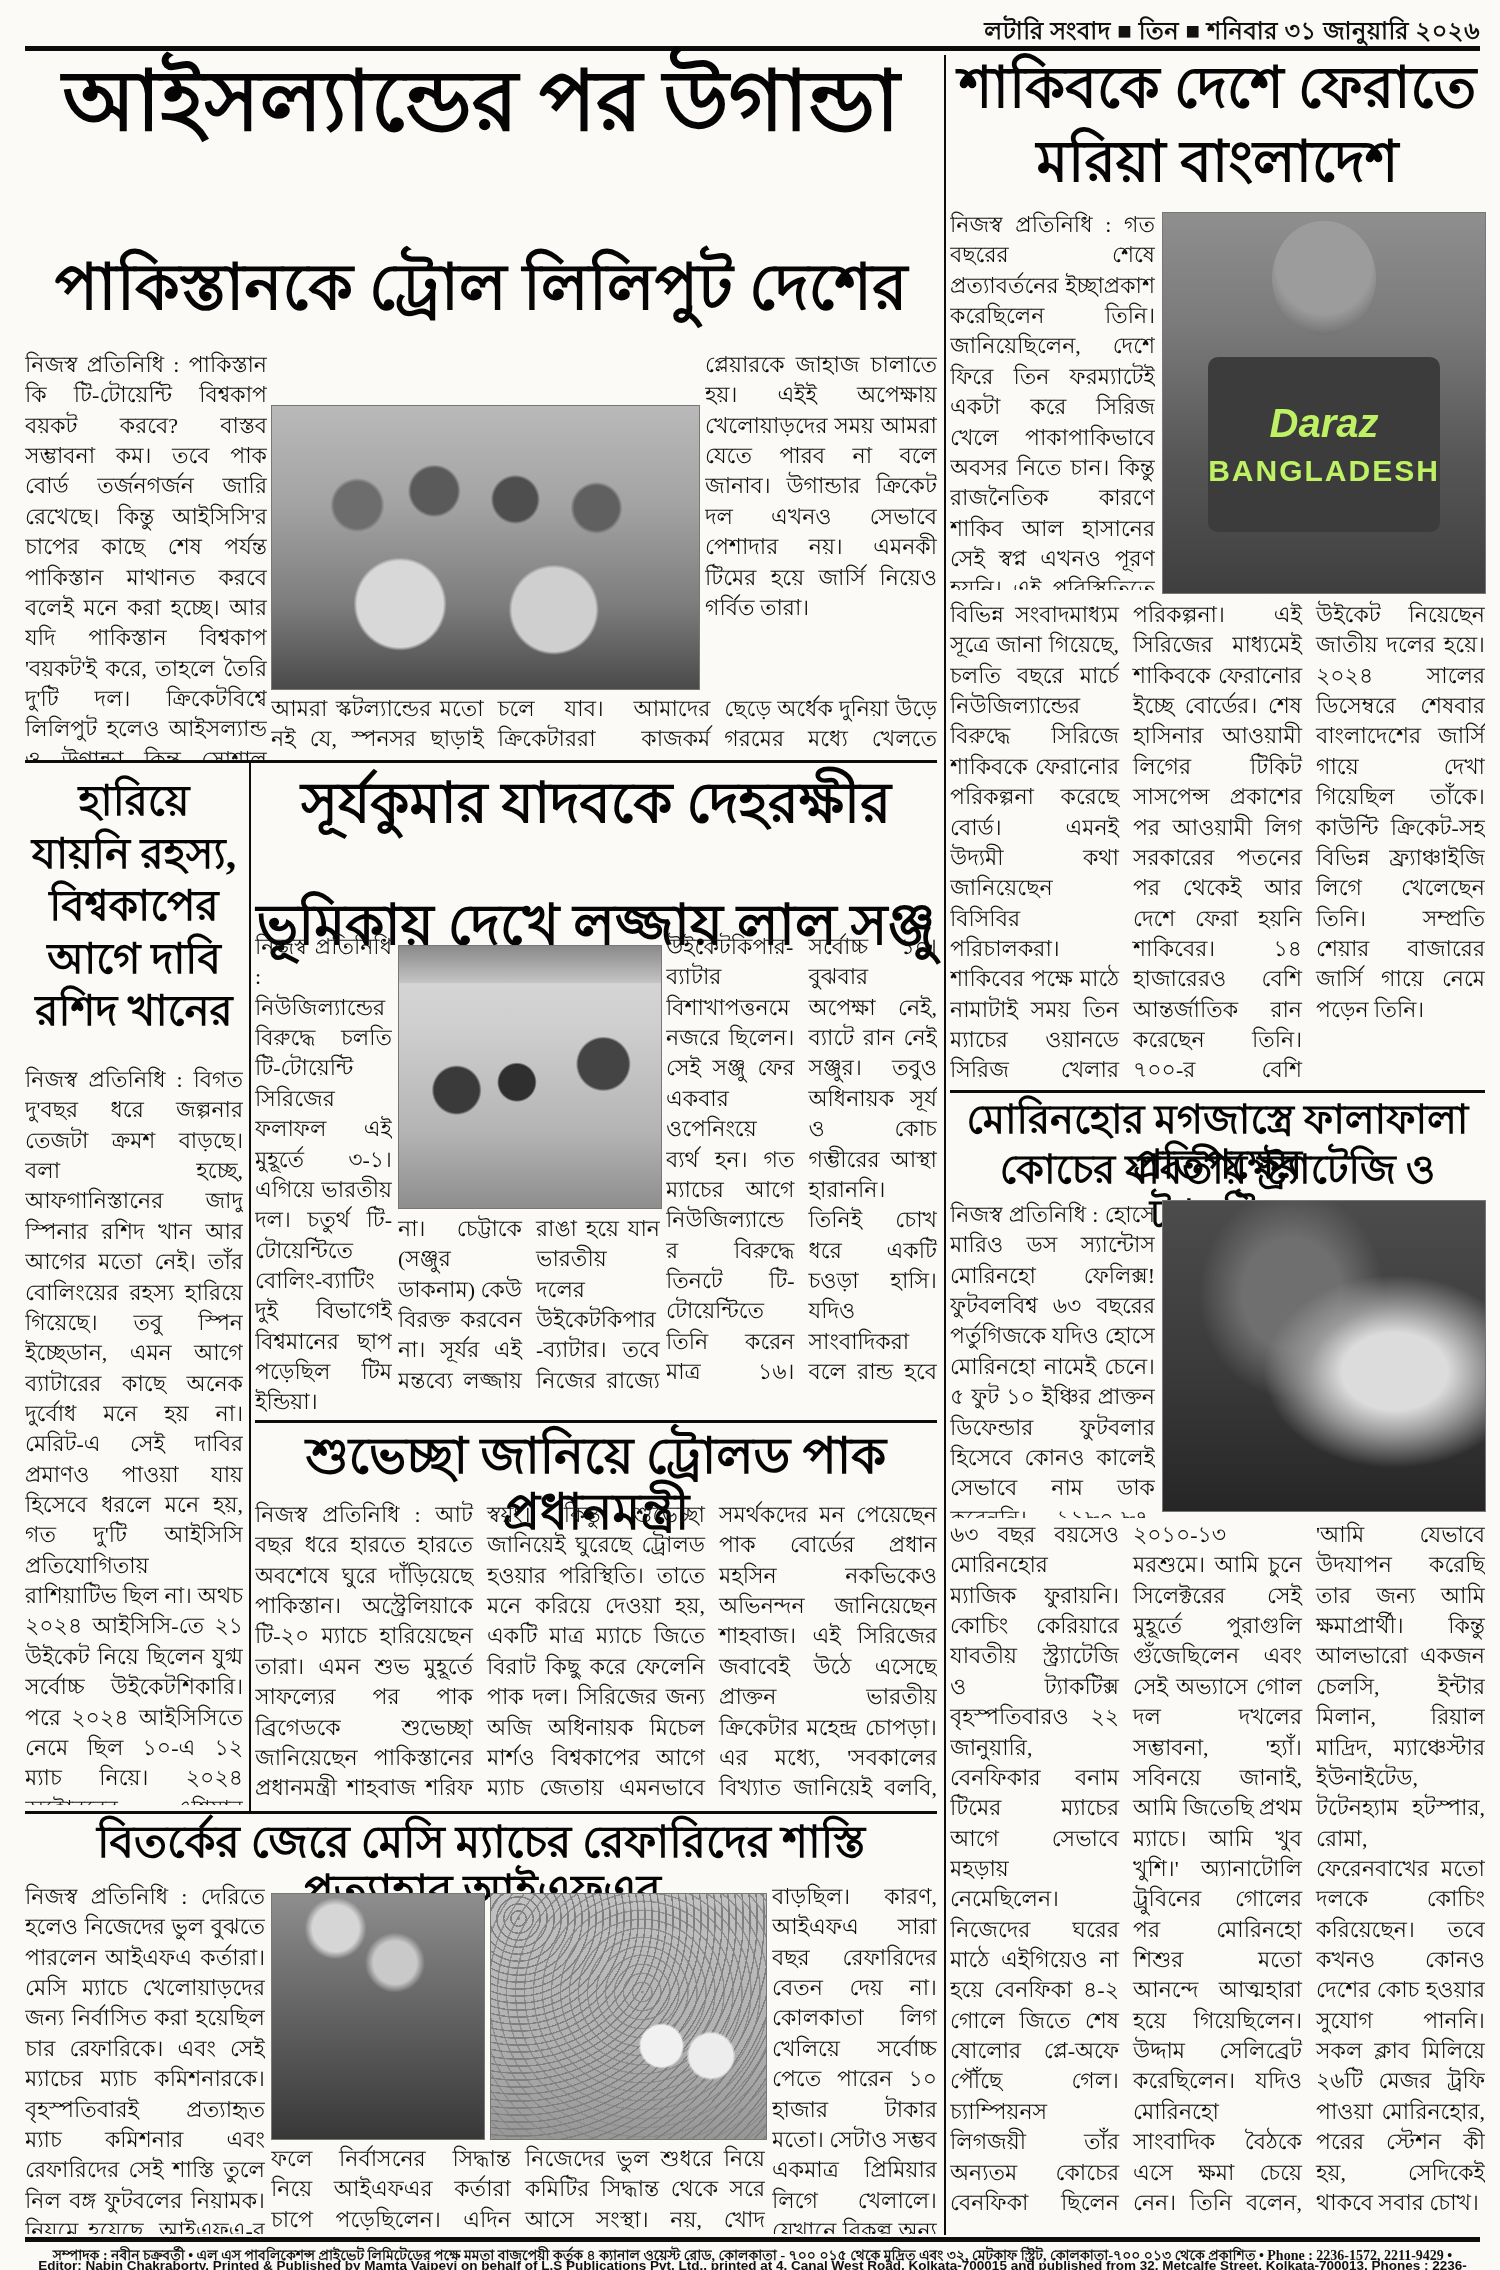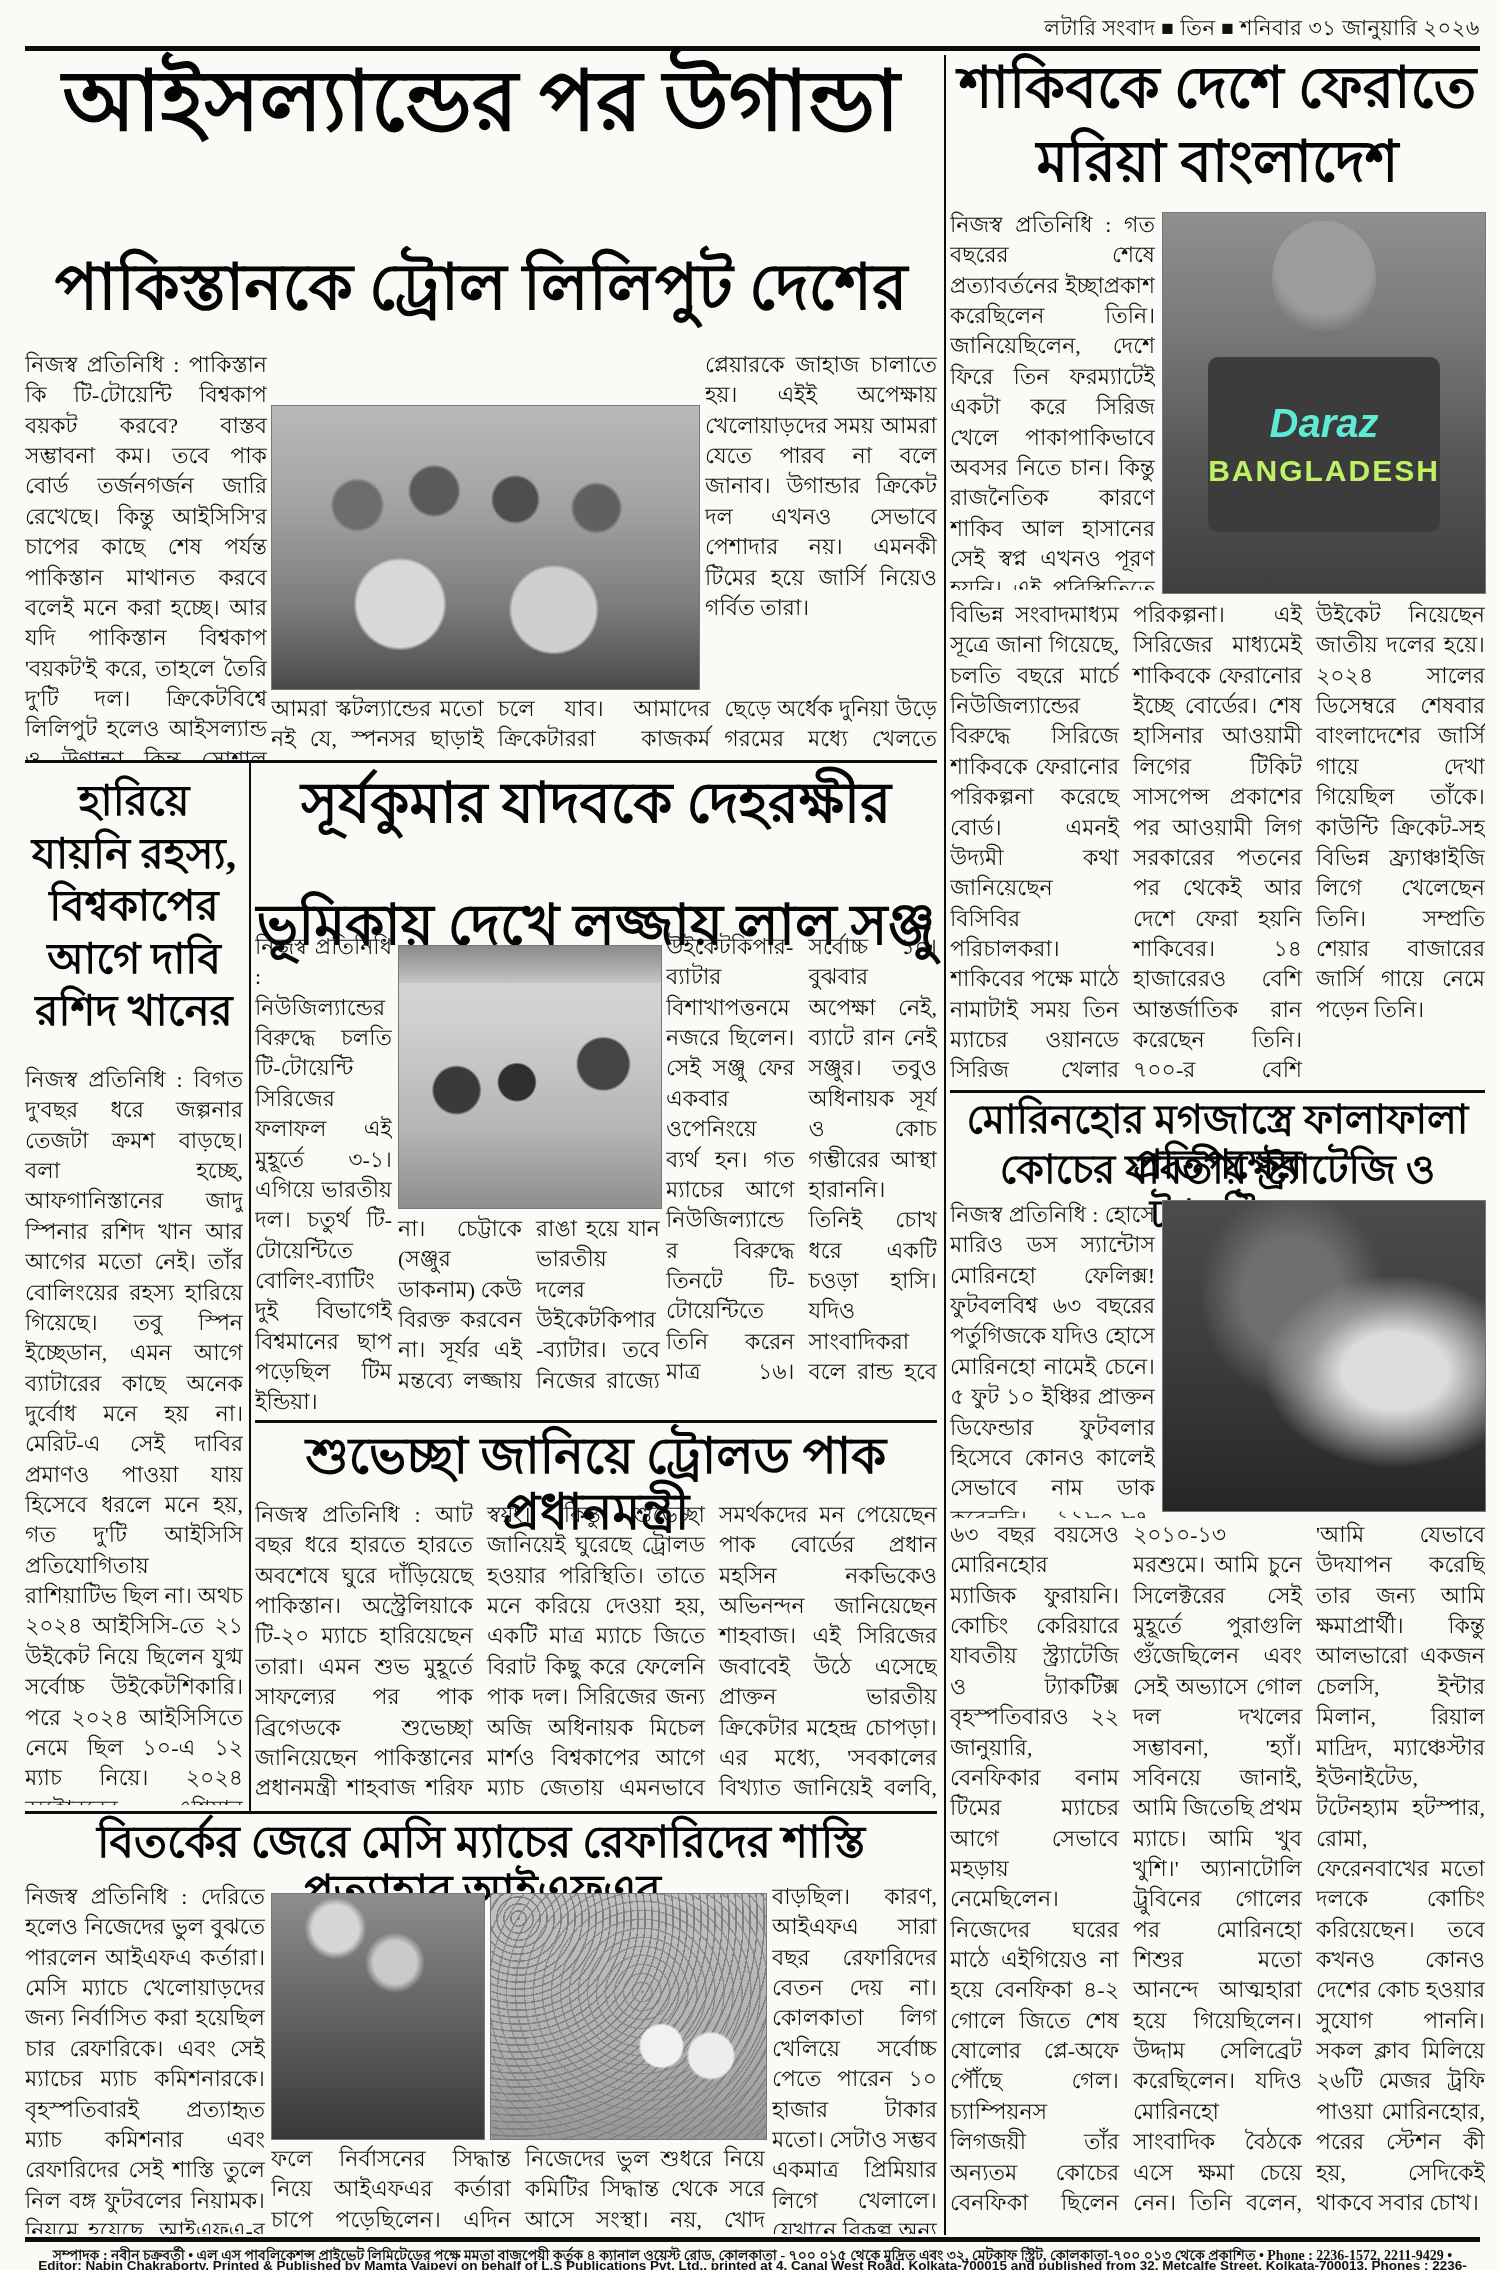--- a/index.html
+++ b/index.html
@@ -2,21 +2,21 @@
 <html><head>
 <meta charset="utf-8">
 <style>
   html,body{margin:0;padding:0;background:#6f6f6f;}
   #page{position:relative;width:1500px;height:2270px;background:#fbfaf7;color:#111;
         font-family:"Liberation Serif","DejaVu Serif",serif;overflow:hidden;}
   .abs{position:absolute;}
   .rule-h{position:absolute;background:#0d0d0d;}
   .rule-v{position:absolute;background:#0d0d0d;width:2px;}
   .dateline{position:absolute;top:12px;left:25px;width:1455px;text-align:right;
-            font-size:21px;font-weight:normal;letter-spacing:.5px;}
+            font-size:24px;font-weight:bold;letter-spacing:.5px;}
   .hl{font-weight:bold;text-align:center;line-height:1.12;color:#050505;}
   .hl-kicker{font-size:84px;line-height:1.05;text-align:center;font-weight:bold;}
   .hl-sub{font-size:64px;}
   .hl-right{font-size:57px;}
   .hl-mid{font-size:56px;}
   .hl-side{font-size:42px;line-height:1.25;}
   .hl-mou{font-size:40px;}
   .hl-pm{font-size:50px;}
   .hl-messi{font-size:44px;}
   .body-text{font-size:22px;line-height:1.38;text-align:justify;overflow:hidden;
@@ -29,21 +29,21 @@
       radial-gradient(circle at 20% 35%, #6d6d6d 0 6%, transparent 7%),
       radial-gradient(circle at 38% 30%, #5a5a5a 0 7%, transparent 8%),
       radial-gradient(circle at 57% 33%, #4e4e4e 0 7%, transparent 8%),
       radial-gradient(circle at 76% 36%, #606060 0 6%, transparent 7%),
       radial-gradient(circle at 30% 70%, #d8d8d8 0 12%, transparent 13%),
       radial-gradient(circle at 66% 72%, #cfcfcf 0 12%, transparent 13%),
       linear-gradient(180deg,#b9b9b9 0%,#a3a3a3 35%,#7d7d7d 70%,#4a4a4a 100%);}
   .photo-shakib{background:linear-gradient(180deg,#8f8f8f 0%,#7a7a7a 30%,#565656 65%,#3f3f3f 100%);}
   .jersey{position:absolute;left:14%;top:38%;width:72%;height:46%;background:#3c3c3c;
           border-radius:10px;display:flex;flex-direction:column;align-items:center;justify-content:center;gap:8px;}
-  .jersey .daraz{color:#5eead4;font-size:40px;font-weight:bold;font-style:italic;
+  .jersey .daraz{color:#bef264;font-size:40px;font-weight:bold;font-style:italic;
                  font-family:"Liberation Sans",sans-serif;}
   .jersey .bdesh{color:#bef264;font-size:30px;font-weight:bold;letter-spacing:2px;
                  font-family:"Liberation Sans",sans-serif;}
   .head-blob{position:absolute;left:34%;top:2%;width:32%;height:30%;border-radius:50%;
              background:radial-gradient(circle at 50% 40%, #9c9c9c 0 55%, #6b6b6b 85%);}
   .photo-surya{background:
       radial-gradient(circle at 22% 55%, #3a3a3a 0 9%, transparent 10%),
       radial-gradient(circle at 45% 52%, #2f2f2f 0 9%, transparent 10%),
       radial-gradient(circle at 78% 45%, #444 0 10%, transparent 11%),
       linear-gradient(180deg,#d9d9d9 0%,#cfcfcf 30%,#b5b5b5 70%,#8e8e8e 100%);}

